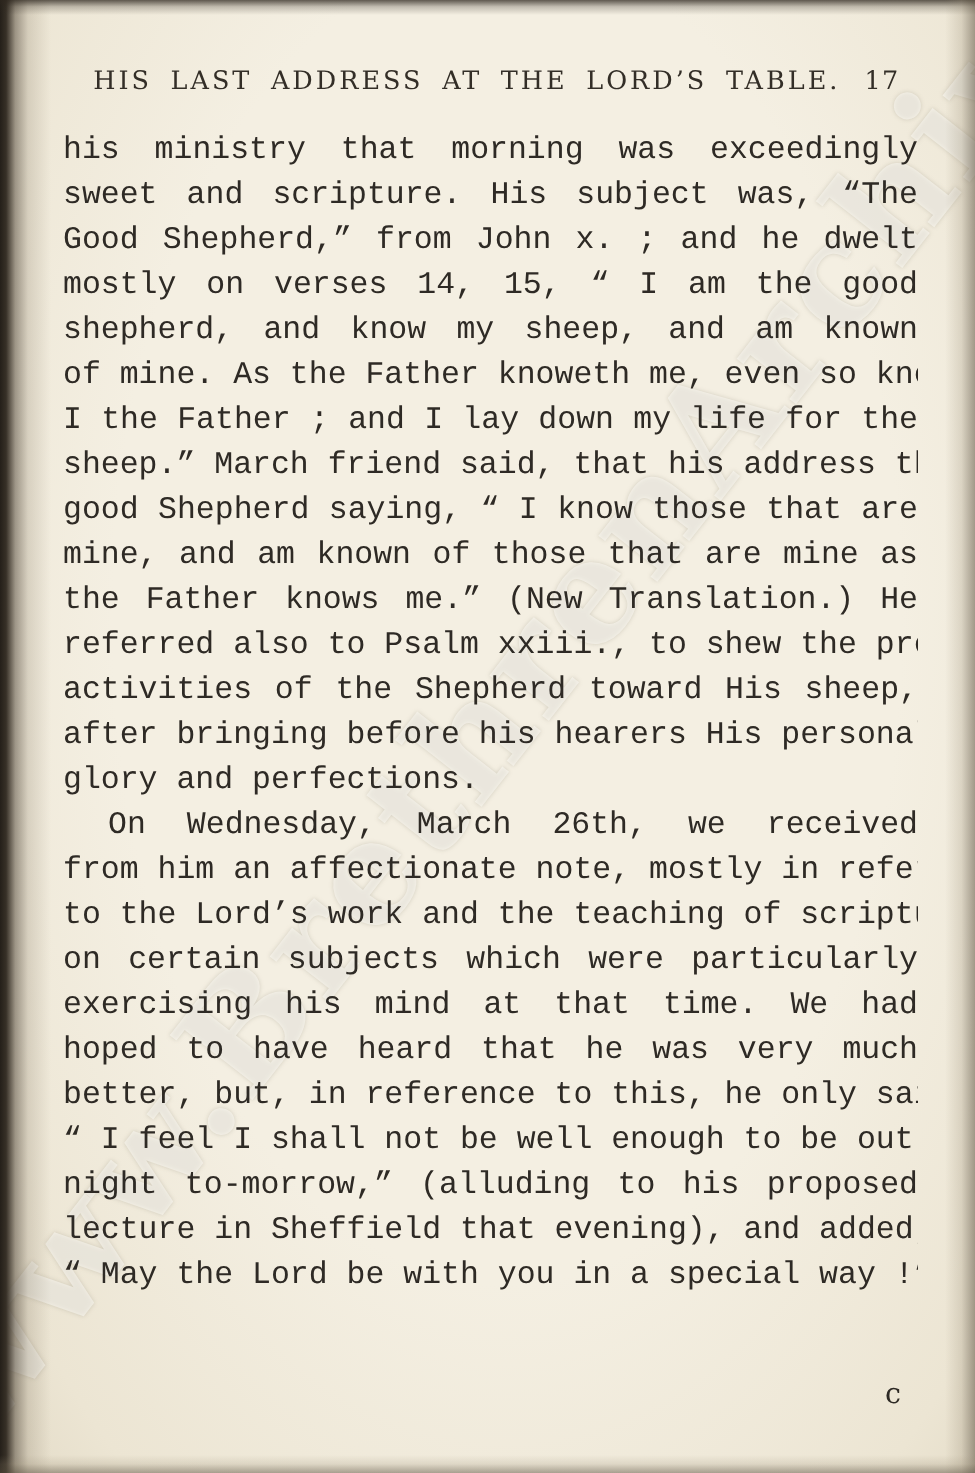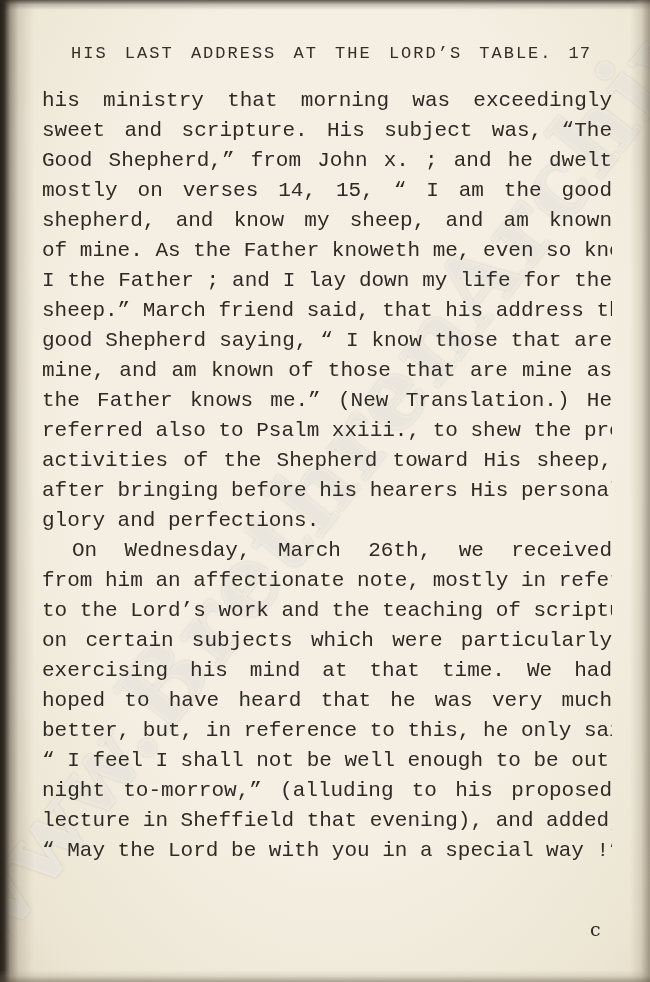--- a/index.html
+++ b/index.html
@@ -62,21 +62,20 @@
     top: 44px;
     left: 40px;
     right: 28px;
     text-align: center;
     font-size: 17px;
     letter-spacing: 2px;
     word-spacing: 5px;
     color: #332e27;
     z-index: 2;
     white-space: nowrap;
-    font-family: Liberation Mono, monospace;
   }
   .header .pagenum { margin-left: 16px; letter-spacing: 1px; }
 
   .body-text {
     position: absolute;
     top: 86px;
     left: 42px;
     width: 570px;
     z-index: 2;
     font-size: 21px;

